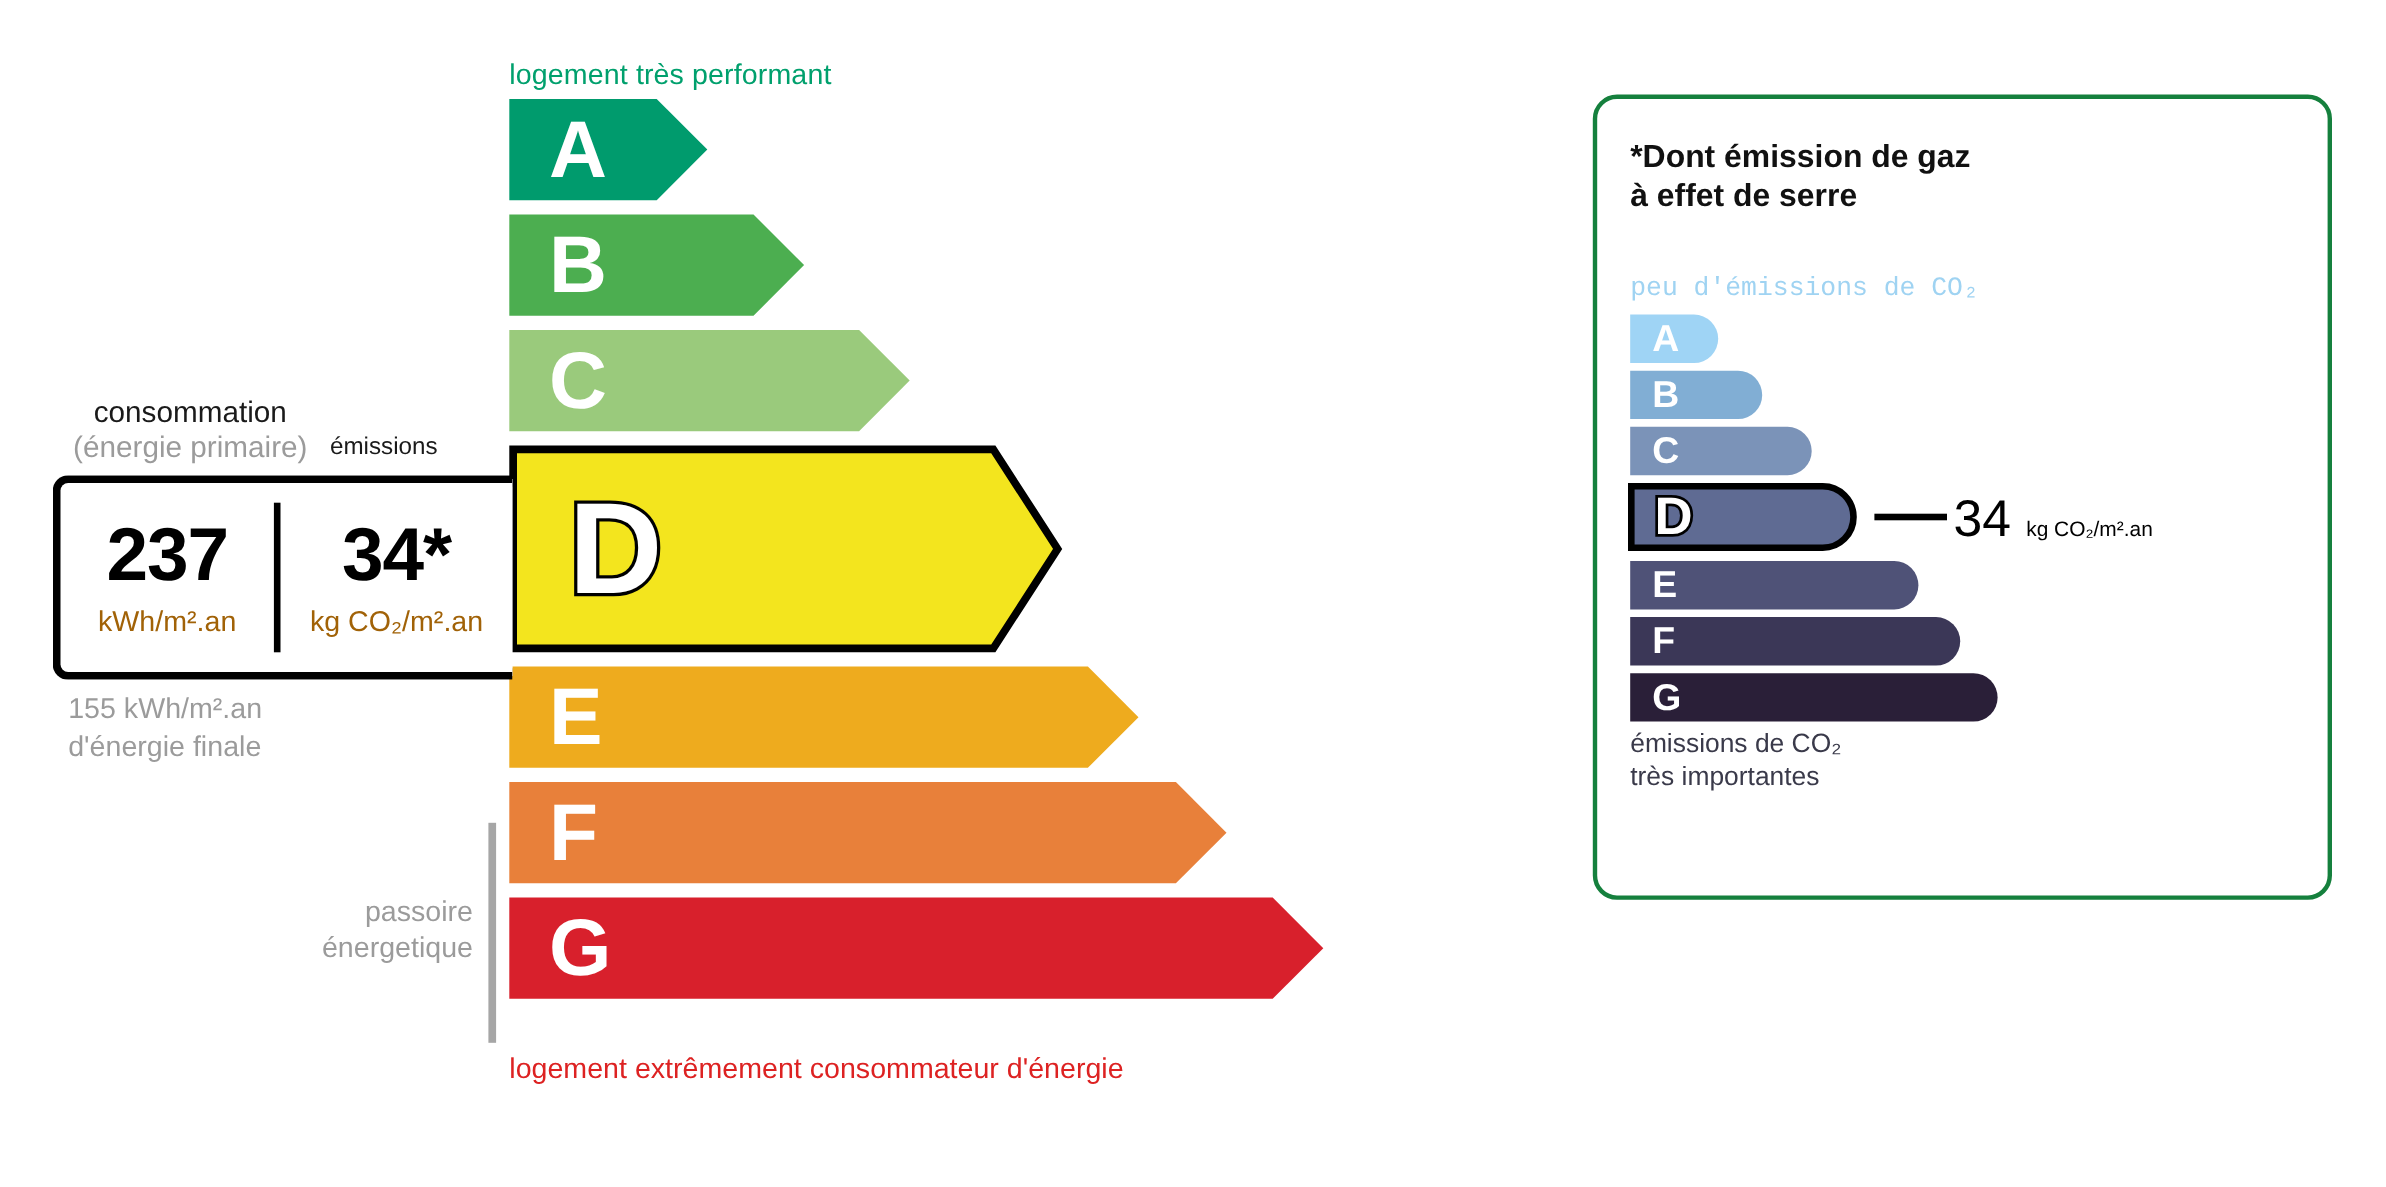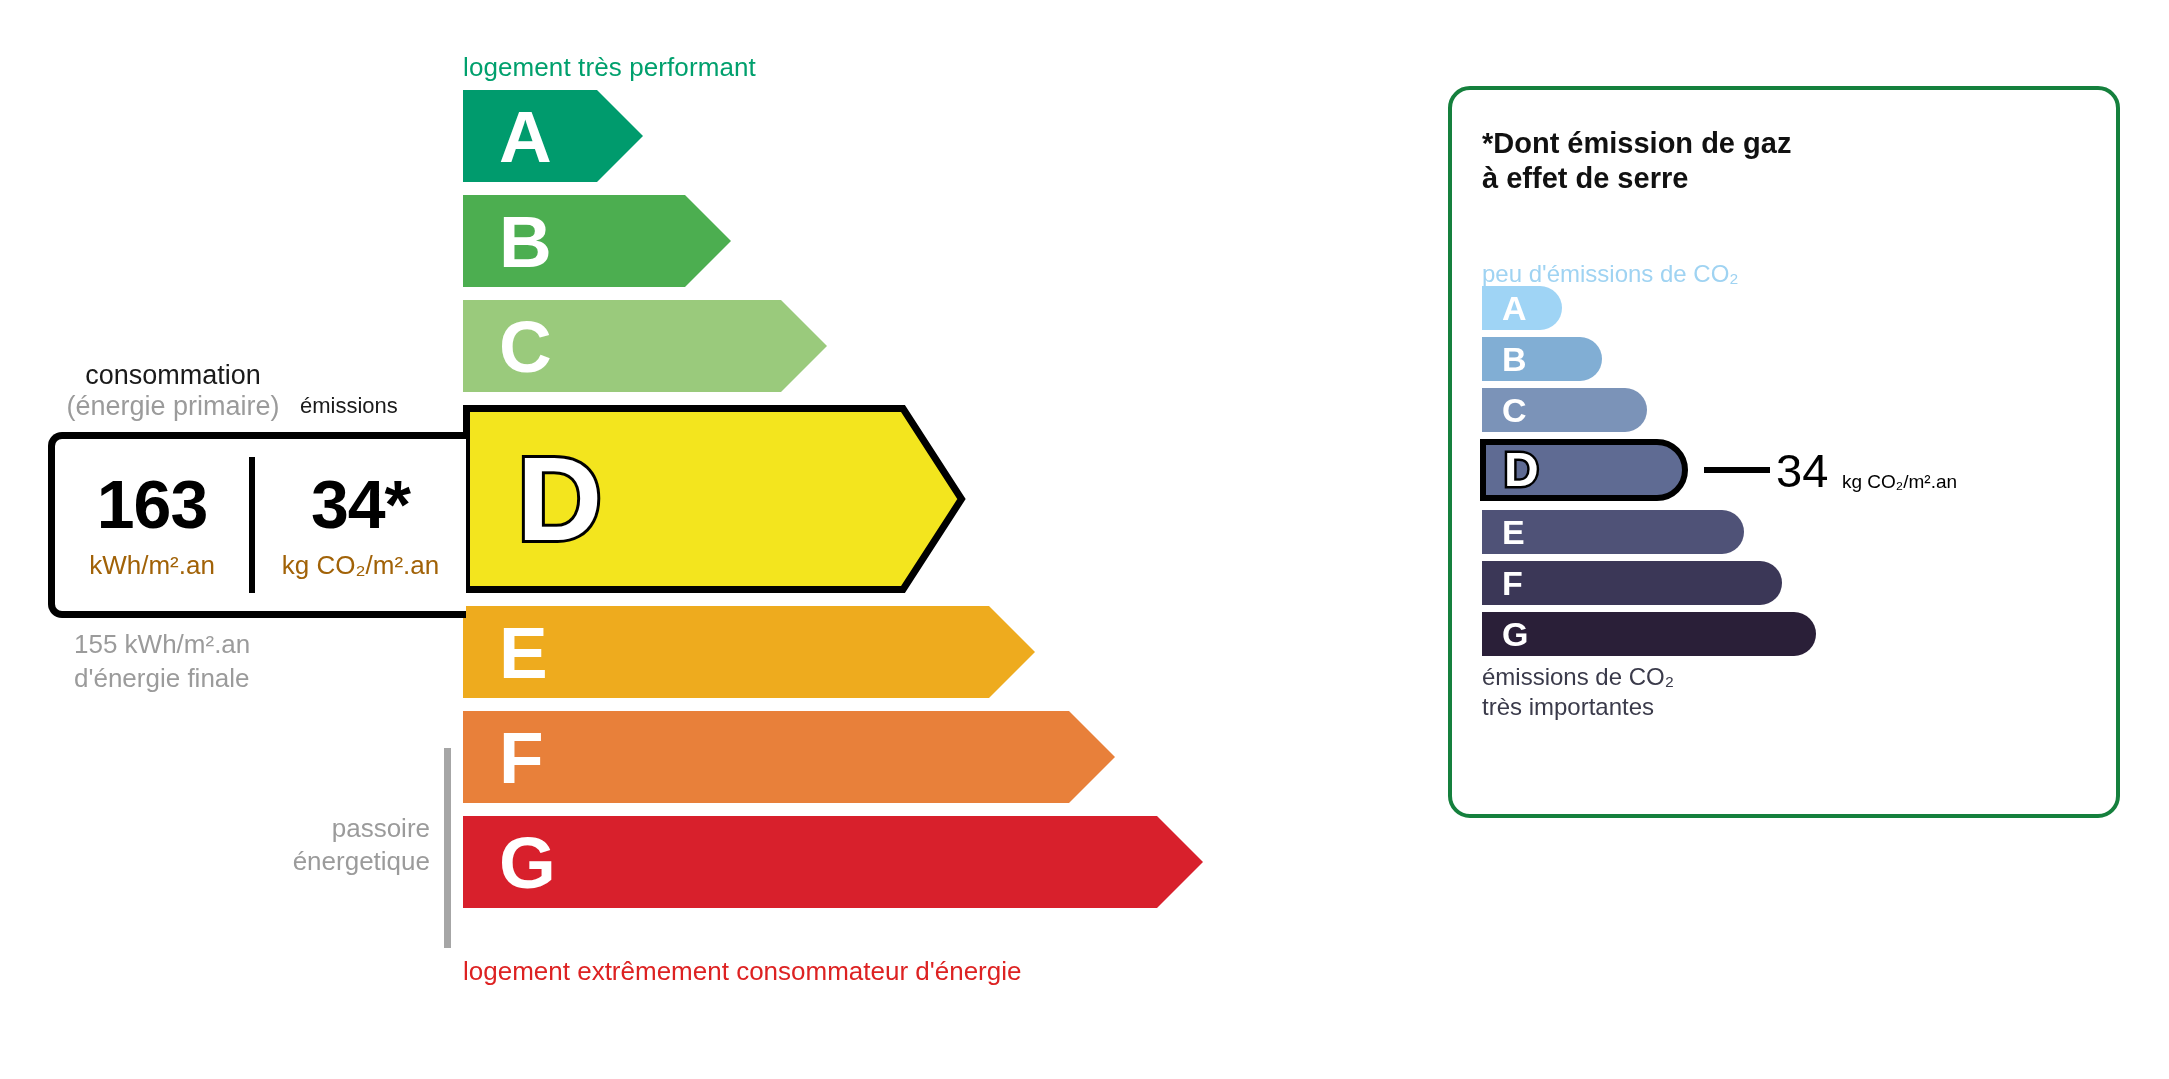--- a/index.html
+++ b/index.html
@@ -34,31 +34,31 @@
   .cons-cell.left{flex:0 0 194px;}
   .cons-sep{width:6px;background:#000;margin:18px 0;}
   .cons-value{font-size:68px;font-weight:bold;color:#000;line-height:1;letter-spacing:-1px;}
   .cons-unit{font-size:26px;color:#a16207;margin-top:12px;white-space:nowrap;}
 
   .label-conso{position:absolute;left:48px;top:360px;width:250px;text-align:center;
                font-size:27px;color:#1a1a1a;line-height:1.15;}
   .label-conso .sub{color:#9b9b9b;display:block;}
   .label-emissions{position:absolute;left:300px;top:393px;font-size:22px;color:#1a1a1a;}
 
-  .final-energy{position:absolute;left:62px;top:628px;font-size:26px;color:#9b9b9b;line-height:1.3;margin-left:12px;}
+  .final-energy{position:absolute;left:62px;top:628px;font-size:26px;color:#9b9b9b;line-height:1.3;}
 
   .passoire-text{position:absolute;left:180px;top:812px;width:250px;text-align:right;
                  font-size:26px;color:#9b9b9b;line-height:1.25;}
   .passoire-bar{position:absolute;left:444px;top:748px;width:7px;height:200px;background:#a6a6a6;}
 
   
   .co2-panel{position:absolute;left:1448px;top:86px;width:672px;height:732px;
              border:4px solid #15803d;border-radius:22px;background:#fff;box-sizing:border-box;}
   .co2-title{position:absolute;left:30px;top:36px;font-size:29px;font-weight:bold;color:#111;line-height:1.2;}
-  .co2-top-caption{position:absolute;left:30px;top:170px;font-size:24px;color:#9fd3f2;}
+  .co2-top-caption{position:absolute;left:30px;top:159px;font-size:24px;color:#9fd3f2;font-family:Liberation Mono, monospace;}
   .co2-bottom-caption{position:absolute;left:30px;top:572px;font-size:24px;color:#3a3a4a;line-height:1.25;}
 
   .co2-rows{position:absolute;left:30px;top:196px;width:620px;}
   .co2-row{position:relative;height:44px;margin-bottom:7px;}
   .co2-bar{position:absolute;left:0;top:0;height:44px;border-radius:0 22px 22px 0;}
   .co2-letter{position:absolute;left:20px;top:50%;transform:translateY(-50%);
               font-size:34px;font-weight:bold;color:#fff;line-height:1;}
 
   .co2-row.selected{height:62px;margin-bottom:9px;}
   .co2-row.selected .co2-bar{height:62px;border-radius:0 31px 31px 0;border:6px solid #000;
@@ -140,21 +140,21 @@
     <div class="bottom-caption">logement extrêmement consommateur d'énergie</div>
 
     <div class="label-conso">
       <span>consommation</span>
       <span class="sub">(énergie primaire)</span>
     </div>
     <div class="label-emissions">émissions</div>
 
     <div class="cons-box">
       <div class="cons-cell left">
-        <div class="cons-value">163</div>
+        <div class="cons-value">237</div>
         <div class="cons-unit">kWh/m².an</div>
       </div>
       <div class="cons-sep"></div>
       <div class="cons-cell">
         <div class="cons-value">34*</div>
         <div class="cons-unit">kg CO₂/m².an</div>
       </div>
     </div>
 
     <div class="final-energy">155 kWh/m².an<br>d'énergie finale</div>

